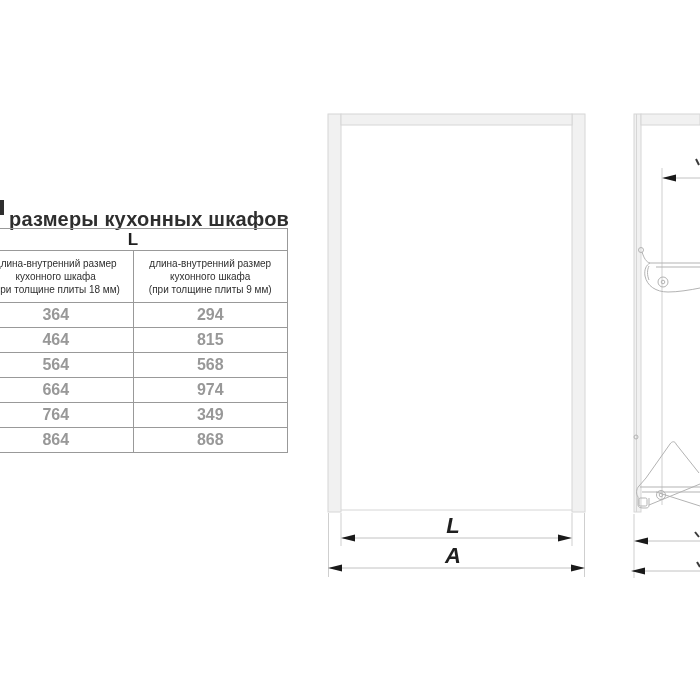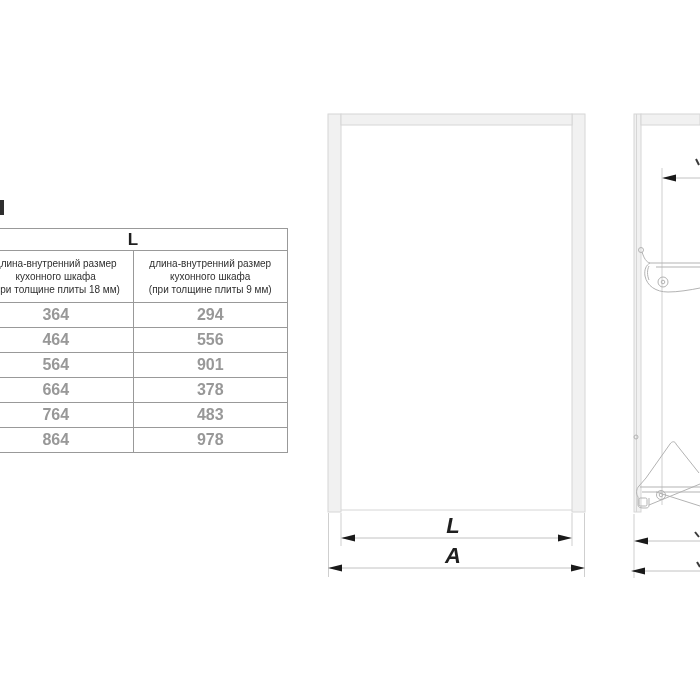--- a/index.html
+++ b/index.html
@@ -32,20 +32,21 @@
   .frag{stroke:#3a3a3a;stroke-width:2;fill:none;}
   .dim-label{font-family:"Liberation Sans","DejaVu Sans",sans-serif;font-style:italic;
              font-weight:bold;font-size:22px;fill:#1f1f1f;text-anchor:middle;}
 </style>
 </head>
 <body>
 
 <div class="stage">
 
   <div class="title-frag"></div>
+  <h1 class="title">размеры кухонных шкафов</h1>
 
   <table class="dim-table">
     <tbody>
         <tr>
       <th class="group-h" colspan="2">L</th>
     </tr>
     <tr>
       <th class="col-h">
         <span>длина-внутренний размер</span>
         <span>кухонного шкафа</span>
@@ -56,37 +57,37 @@
         <span>кухонного шкафа</span>
         <span>(при толщине плиты 9 мм)</span>
       </th>
     </tr>
     <tr>
       <td class="val">364</td>
       <td class="val">294</td>
     </tr>
     <tr>
       <td class="val">464</td>
-      <td class="val">556</td>
+      <td class="val">815</td>
     </tr>
     <tr>
       <td class="val">564</td>
-      <td class="val">901</td>
+      <td class="val">568</td>
     </tr>
     <tr>
       <td class="val">664</td>
-      <td class="val">378</td>
+      <td class="val">974</td>
     </tr>
     <tr>
       <td class="val">764</td>
-      <td class="val">483</td>
+      <td class="val">349</td>
     </tr>
     <tr>
       <td class="val">864</td>
-      <td class="val">978</td>
+      <td class="val">868</td>
     </tr>
   </tbody>
     </table>
 
   <svg class="draw" width="700" height="700" viewBox="0 0 700 700">
 
     <g>
       <rect class="panel" x="328" y="114" width="13" height="398"></rect>
       <rect class="panel" x="572" y="114" width="13" height="398"></rect>
       <rect class="panel" x="341" y="114" width="231" height="11"></rect>

